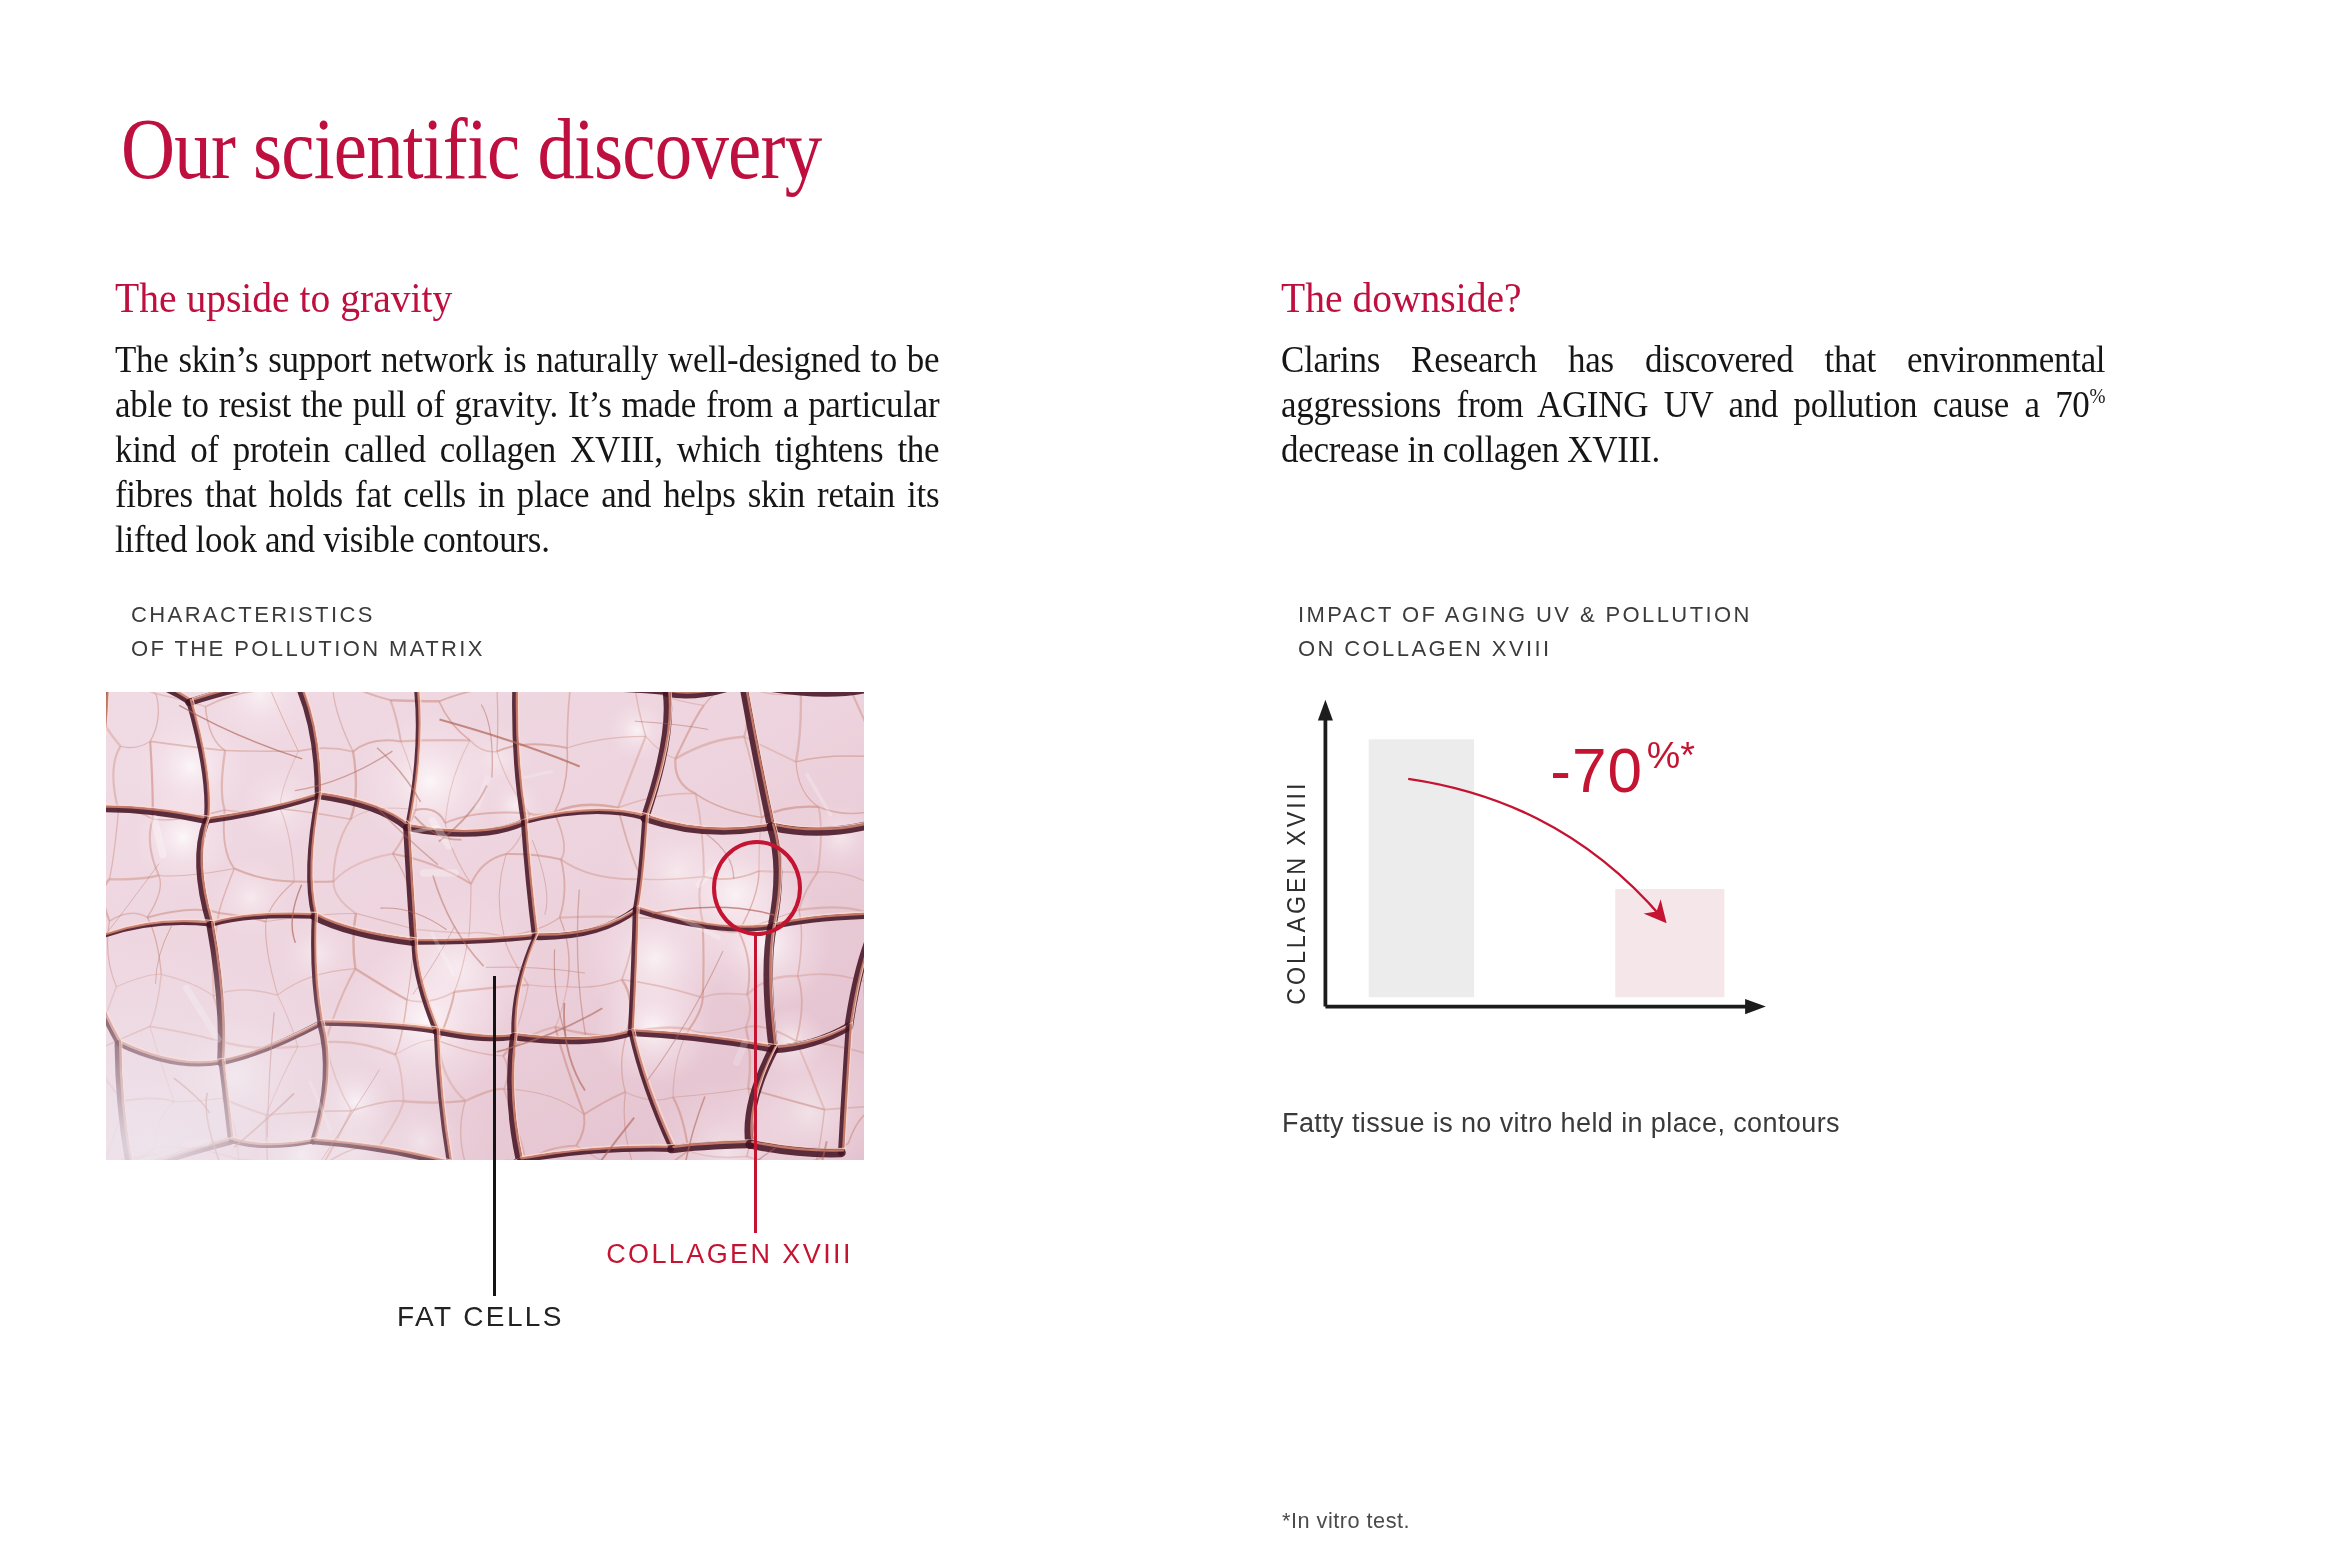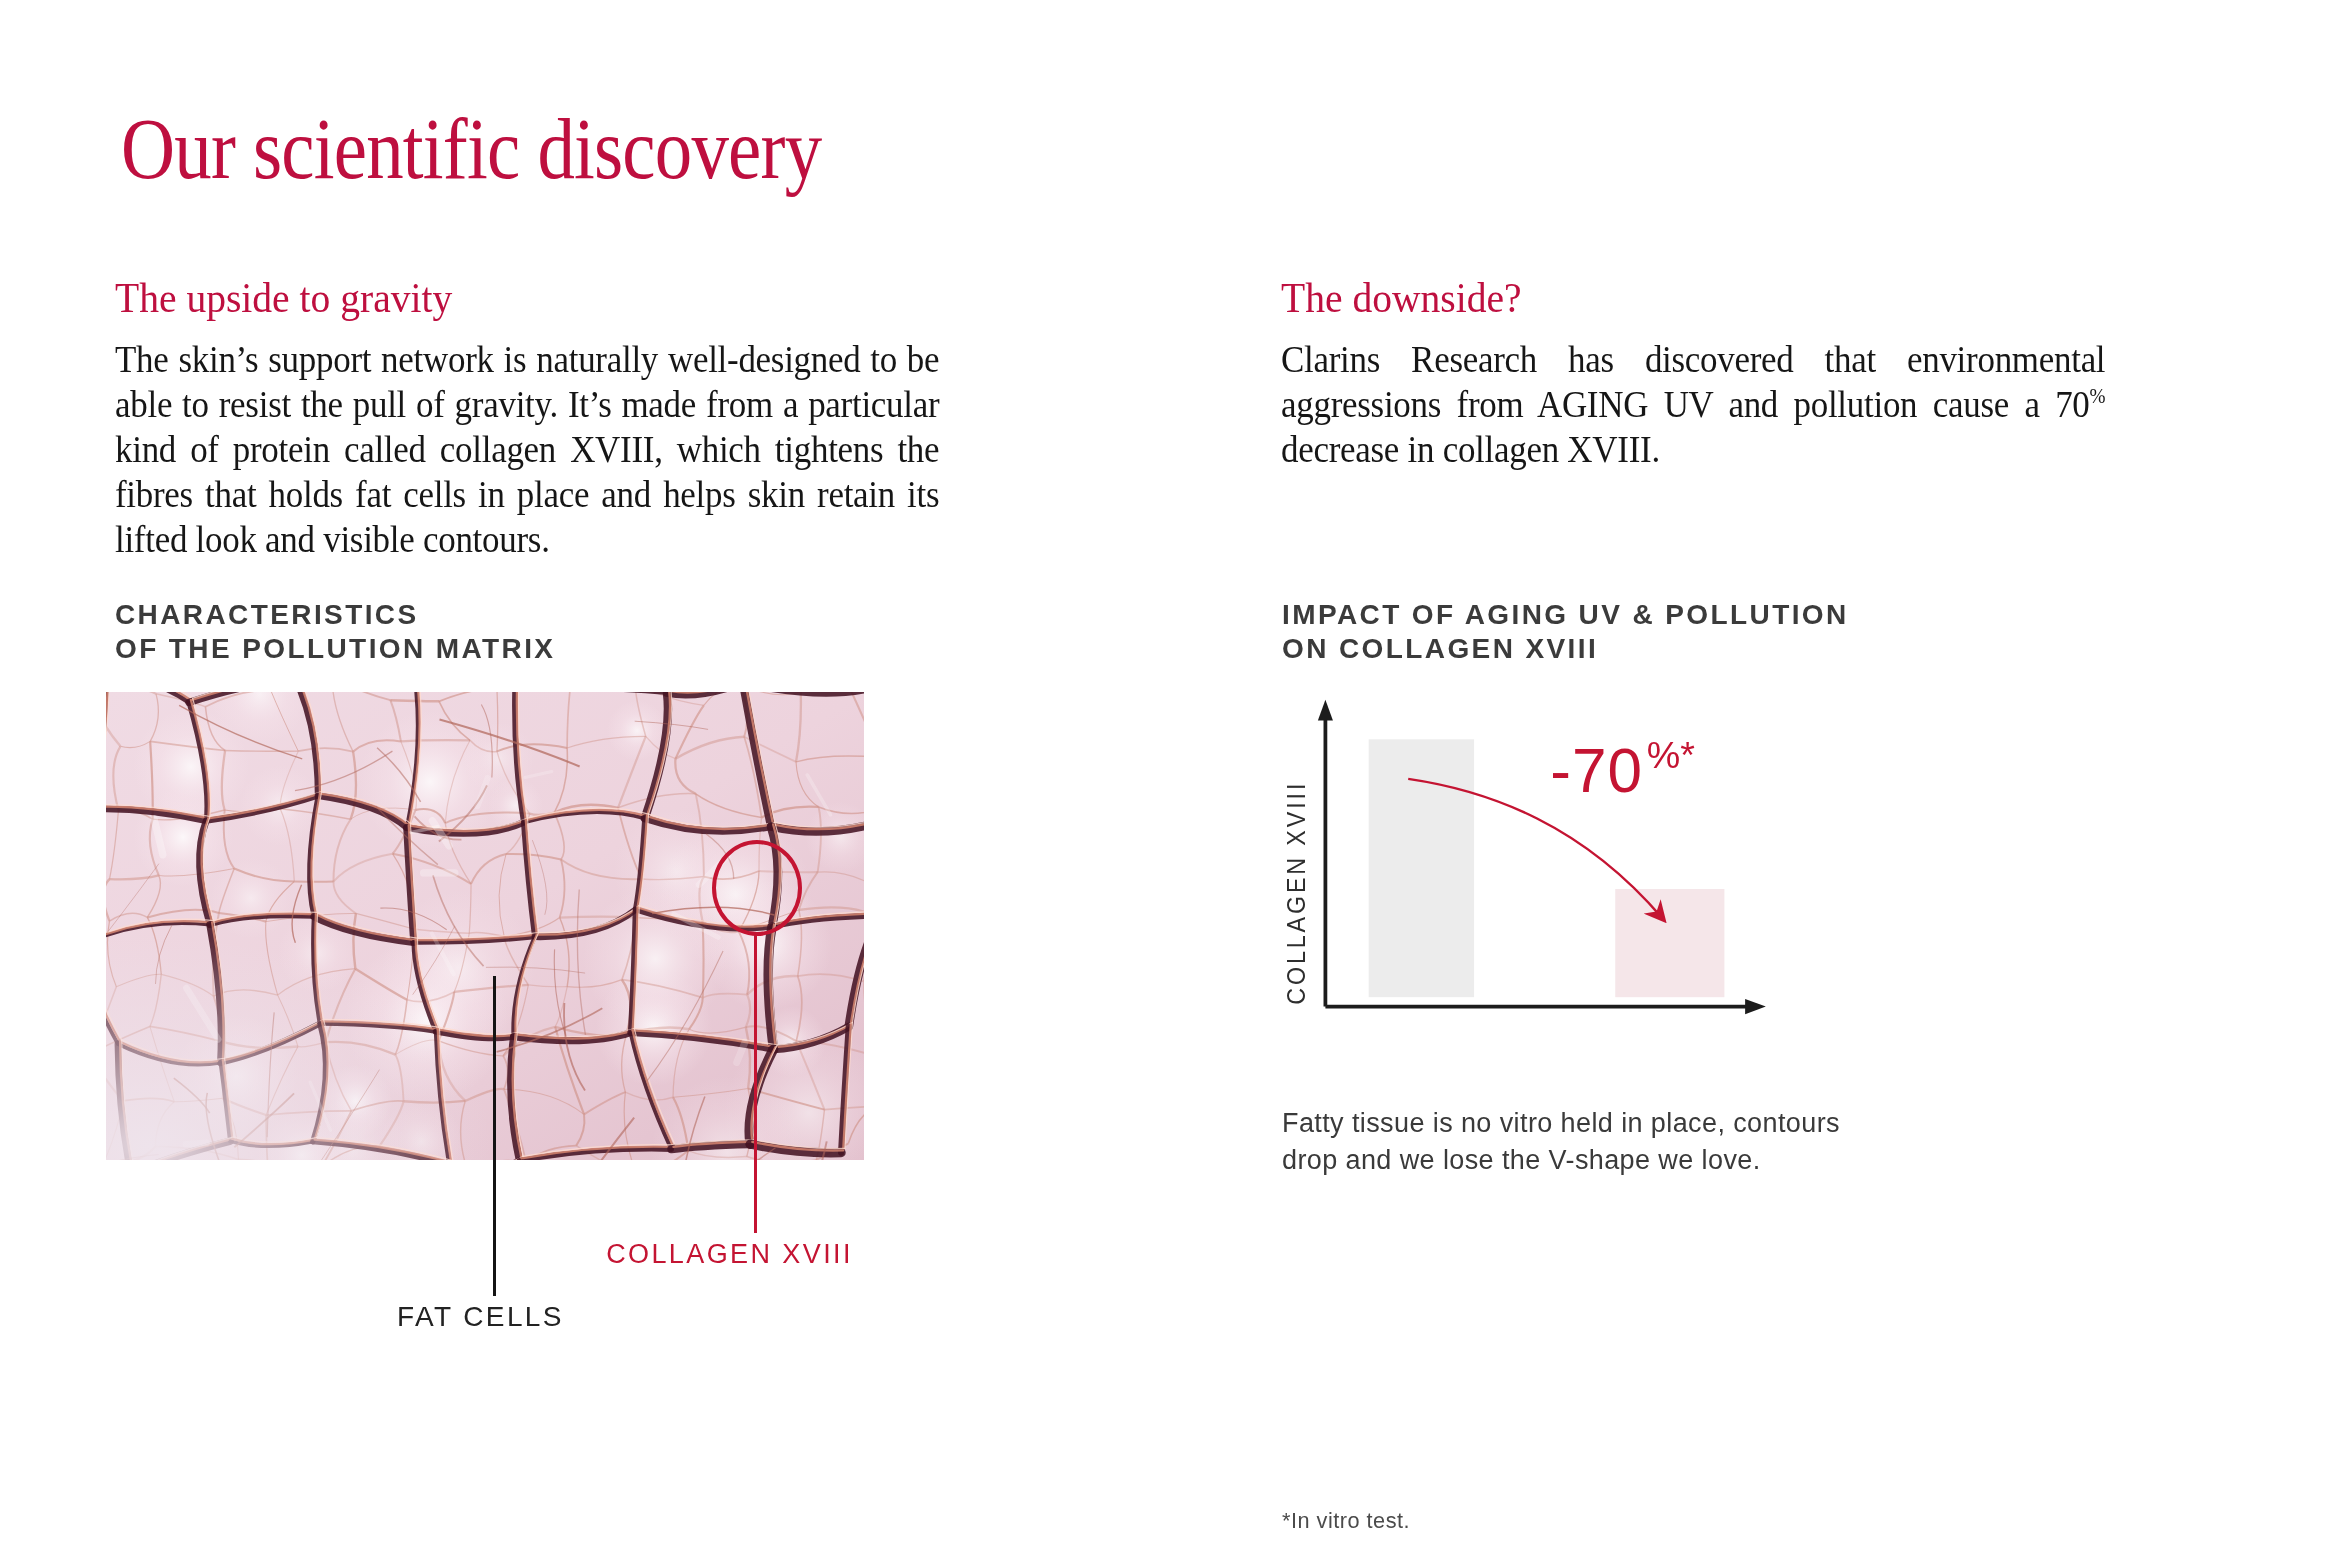--- a/index.html
+++ b/index.html
@@ -37,22 +37,22 @@
     margin-bottom:15px;white-space:nowrap;
   }
   .col-body{
     font-family:"Liberation Serif",serif;
     font-size:38px;line-height:45px;color:var(--ink);
     text-align:justify;letter-spacing:-0.3px;
   }
   .col-body sup{font-size:55%;vertical-align:super;line-height:0;}
   .figure-label{
     position:absolute;top:598px;
-    font-size:28px;line-height:34px;letter-spacing:2.4px;
-    color:var(--label-gray);font-weight:700;
+    font-size:22px;line-height:34px;letter-spacing:2.4px;
+    color:var(--label-gray);font-weight:400;margin-left:16px;
   }
   .figure-label-left{left:115px;}
   .figure-label-right{left:1282px;}
   .photo{
     position:absolute;left:106px;top:692px;width:758px;height:468px;
     overflow:hidden;background:#ecd4de;
   }
   .photo svg{display:block;width:758px;height:468px;}
   .anno-circle{
     position:absolute;left:712px;top:840px;width:90px;height:96px;
@@ -947,17 +947,16 @@
       <tspan class="chart-delta-main">-70</tspan>
       <tspan class="chart-delta-sup" dy="-26">%*</tspan>
     </text>
 
     <text class="chart-ylab" transform="rotate(-90 56 330)" x="56" y="330" textLength="238" lengthAdjust="spacingAndGlyphs">COLLAGEN XVIII</text>
   </svg>
 </div>
 
 <div class="caption">
   <div>Fatty tissue is no vitro held in place, contours</div>
-  <div>drop and we lose the V-shape we love.</div>
 </div>
 
 <div class="footnote">*In vitro test.</div>
 
 
 </body></html>

